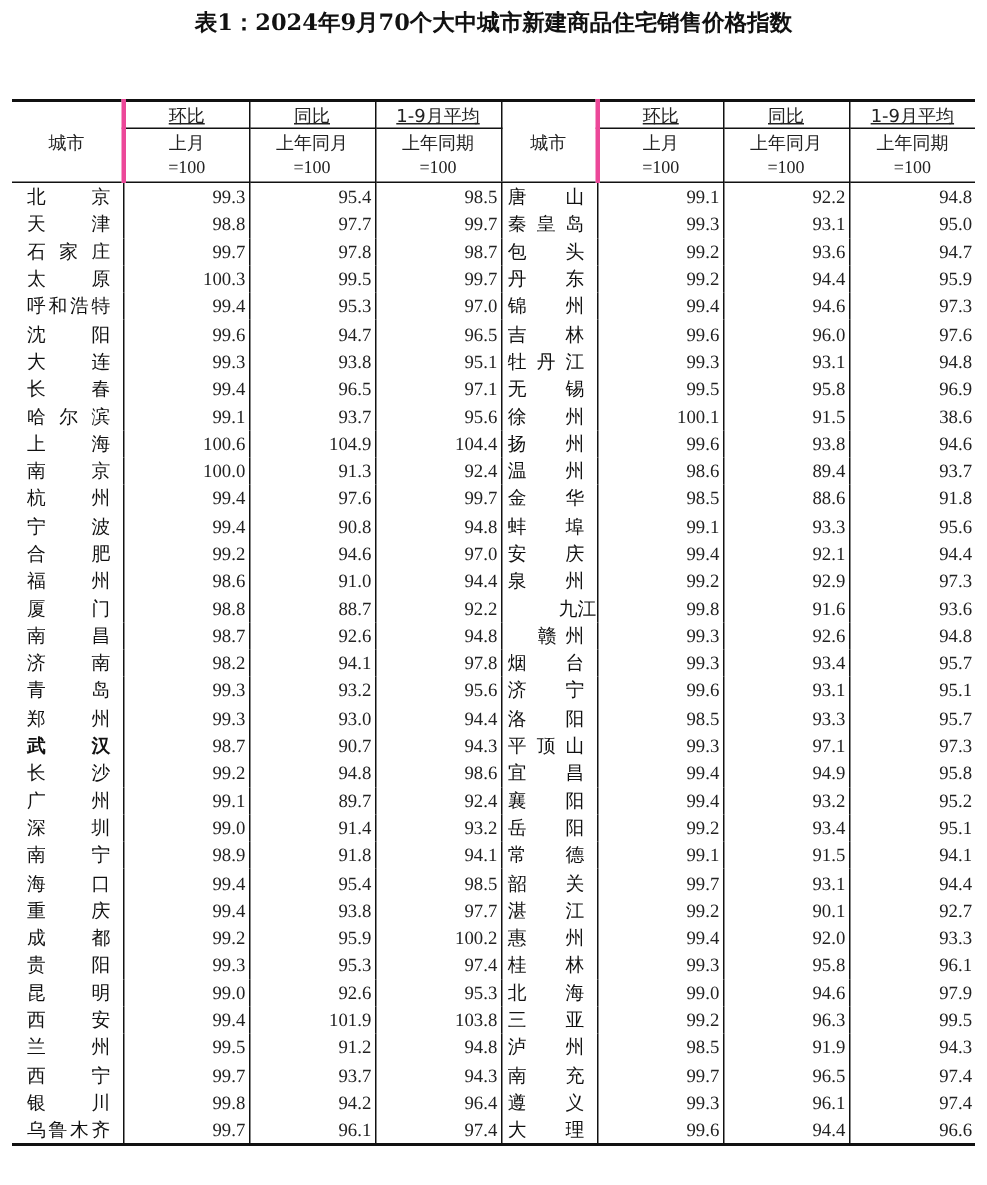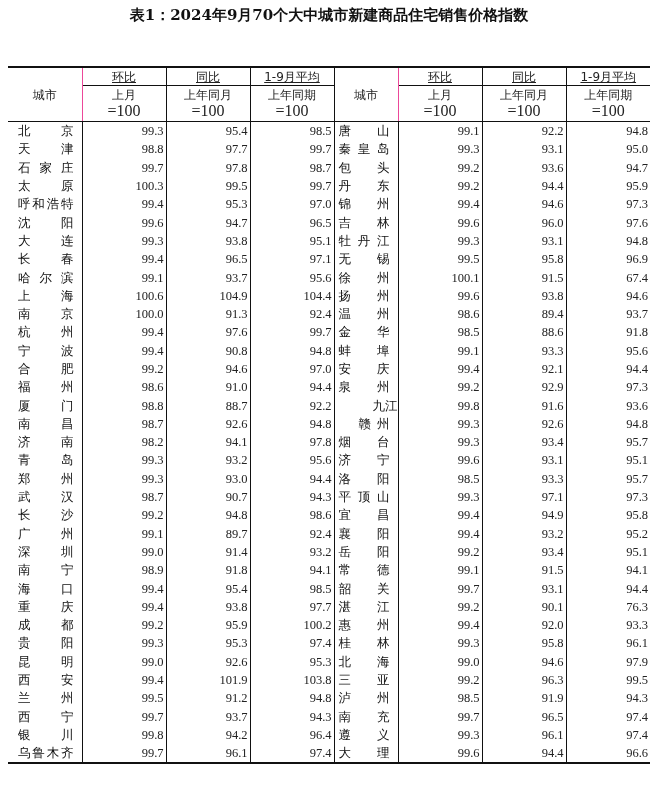--- a/index.html
+++ b/index.html
@@ -6,24 +6,24 @@
   body { width: 658px; height: 790px; position: relative; overflow: hidden;
          font-family: "Liberation Serif", "DejaVu Serif", serif; color: #111; }
   .title { position: absolute; top: 6px; left: 0; width: 658px; text-align: center;
            font-family: "DejaVu Serif", "Liberation Serif", serif; font-weight: bold; font-size: 15px;
            letter-spacing: 0px; color: #111; }
   table.main { position: absolute; left: 8px; top: 66px; width: 642px; border-collapse: collapse;
                table-layout: fixed; font-size: 12px; }
   table.main { border-top: 2px solid #111; border-bottom: 2px solid #111; }
   th { font-weight: normal; font-family: "DejaVu Sans", sans-serif; font-size: 12px; padding: 0;
        text-align: center; line-height: 16px; color: #222; }
-  th.city { border-right: 1px solid #ec4899; vertical-align: middle; }
+  th.city { border-right: 3px solid #ec4899; vertical-align: middle; }
   th.grp { border-right: 1px solid #111; border-bottom: 1px solid #111; height: 17px; text-decoration: underline; }
   th.sub { border-right: 1px solid #111; height: 34px; line-height: 16px; vertical-align: top; padding-top: 1px; }
-  th.sub .eq { font-family: "Liberation Serif", serif; font-size: 16px; display: block; }
+  th.sub .eq { font-family: "Liberation Serif", serif; font-size: 12px; display: block; }
   th.last { border-right: none; }
   thead tr.r2 th { border-bottom: 1px solid #111; }
   thead tr.r1 th.city { border-bottom: 1px solid #111; }
   td { padding: 0; height: 18.3px; line-height: 18px; white-space: nowrap; overflow: hidden; }
   td.c { font-family: "DejaVu Sans", sans-serif; font-size: 12.5px; padding-left: 10px; padding-right: 8px;
          border-right: 1px solid #111; text-align: justify; text-align-last: justify; color: #111; }
   td.c2 { padding-left: 4px; padding-right: 8px; }
   td.n { text-align: right; padding-right: 2px; border-right: 1px solid #111; font-size: 12.5px; color: #222; }
   td.last { border-right: none; }
   col.cw1 { width: 74px; } col.cw { width: 84px; } col.cw2 { width: 64px; }
@@ -146,21 +146,21 @@
         <td class="n last">96.9</td>
       </tr>
       <tr>
         <td class="c">哈尔滨</td>
         <td class="n">99.1</td>
         <td class="n">93.7</td>
         <td class="n">95.6</td>
         <td class="c c2" style="letter-spacing: 0px;">徐州</td>
         <td class="n">100.1</td>
         <td class="n">91.5</td>
-        <td class="n last">67.4</td>
+        <td class="n last">38.6</td>
       </tr>
       <tr>
         <td class="c" style="letter-spacing: 0px;">上海</td>
         <td class="n">100.6</td>
         <td class="n">104.9</td>
         <td class="n">104.4</td>
         <td class="c c2" style="letter-spacing: 0px;">扬州</td>
         <td class="n">99.6</td>
         <td class="n">93.8</td>
         <td class="n last">94.6</td>
@@ -259,21 +259,21 @@
         <td class="c" style="letter-spacing: 0px;">郑州</td>
         <td class="n">99.3</td>
         <td class="n">93.0</td>
         <td class="n">94.4</td>
         <td class="c c2" style="letter-spacing: 0px;">洛阳</td>
         <td class="n">98.5</td>
         <td class="n">93.3</td>
         <td class="n last">95.7</td>
       </tr>
       <tr>
-        <td class="c" style="letter-spacing: 0px;">武汉</td>
+        <td class="c" style="letter-spacing: 0px; font-weight: bold;">武汉</td>
         <td class="n">98.7</td>
         <td class="n">90.7</td>
         <td class="n">94.3</td>
         <td class="c c2">平顶山</td>
         <td class="n">99.3</td>
         <td class="n">97.1</td>
         <td class="n last">97.3</td>
       </tr>
       <tr>
         <td class="c" style="letter-spacing: 0px;">长沙</td>
@@ -326,21 +326,21 @@
         <td class="n last">94.4</td>
       </tr>
       <tr>
         <td class="c" style="letter-spacing: 0px;">重庆</td>
         <td class="n">99.4</td>
         <td class="n">93.8</td>
         <td class="n">97.7</td>
         <td class="c c2" style="letter-spacing: 0px;">湛江</td>
         <td class="n">99.2</td>
         <td class="n">90.1</td>
-        <td class="n last">76.3</td>
+        <td class="n last">92.7</td>
       </tr>
       <tr>
         <td class="c" style="letter-spacing: 0px;">成都</td>
         <td class="n">99.2</td>
         <td class="n">95.9</td>
         <td class="n">100.2</td>
         <td class="c c2" style="letter-spacing: 0px;">惠州</td>
         <td class="n">99.4</td>
         <td class="n">92.0</td>
         <td class="n last">93.3</td>

